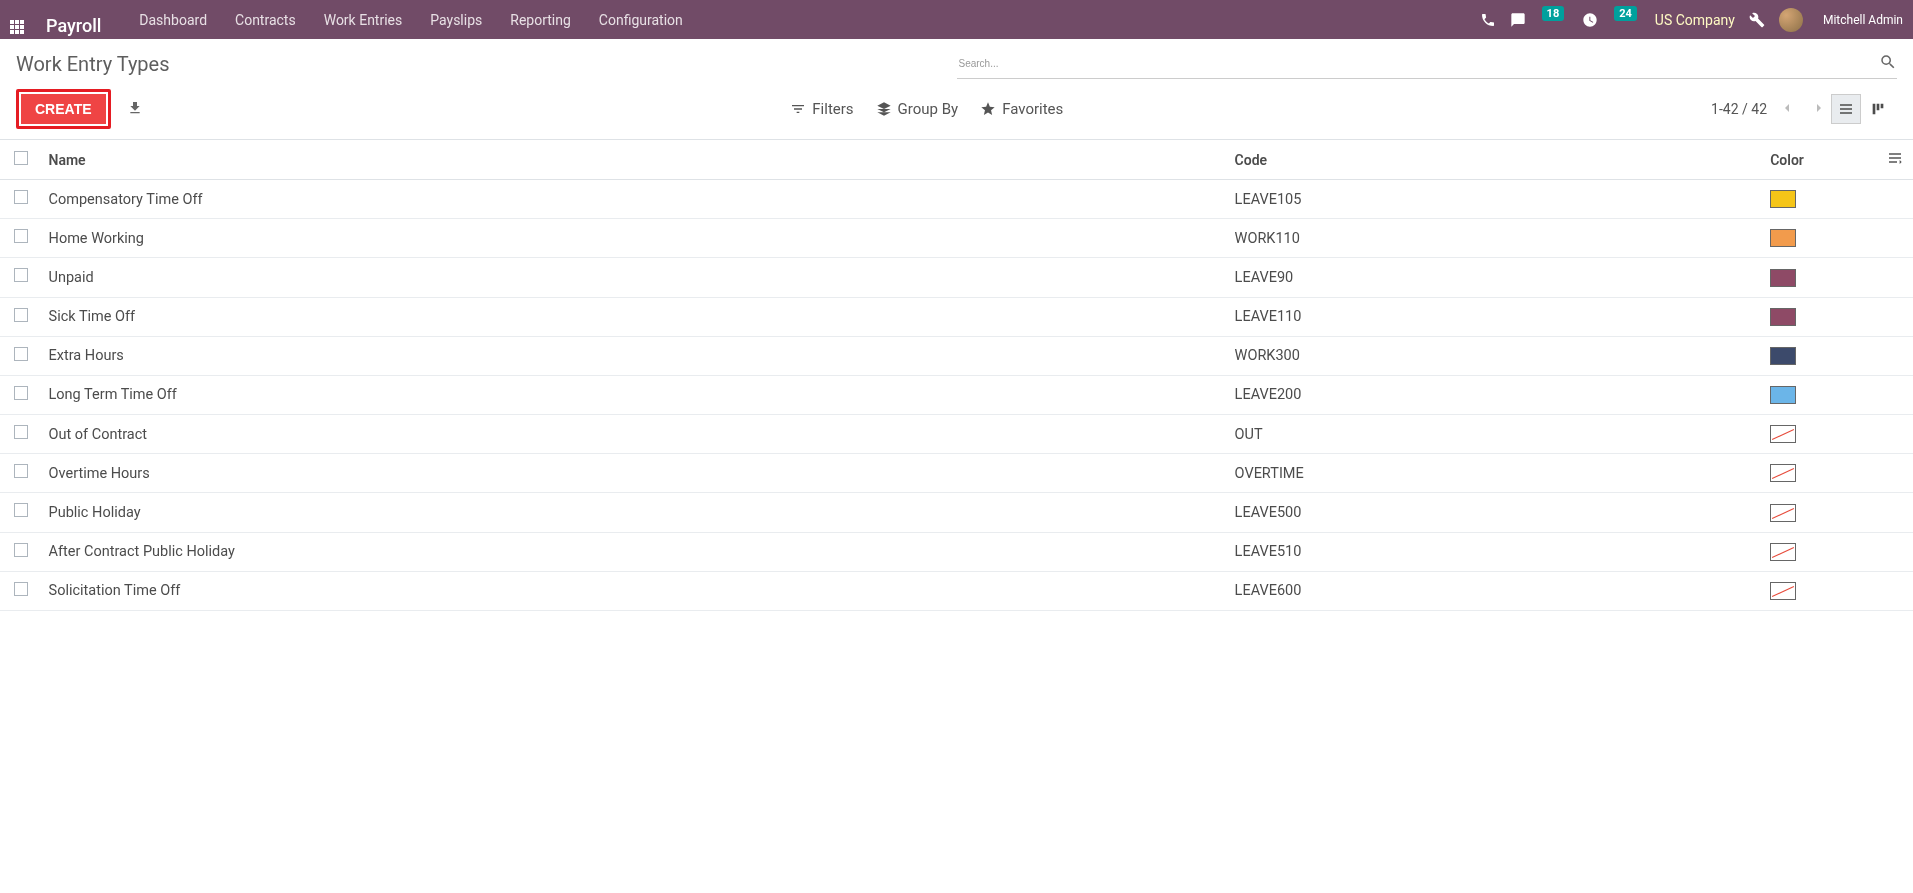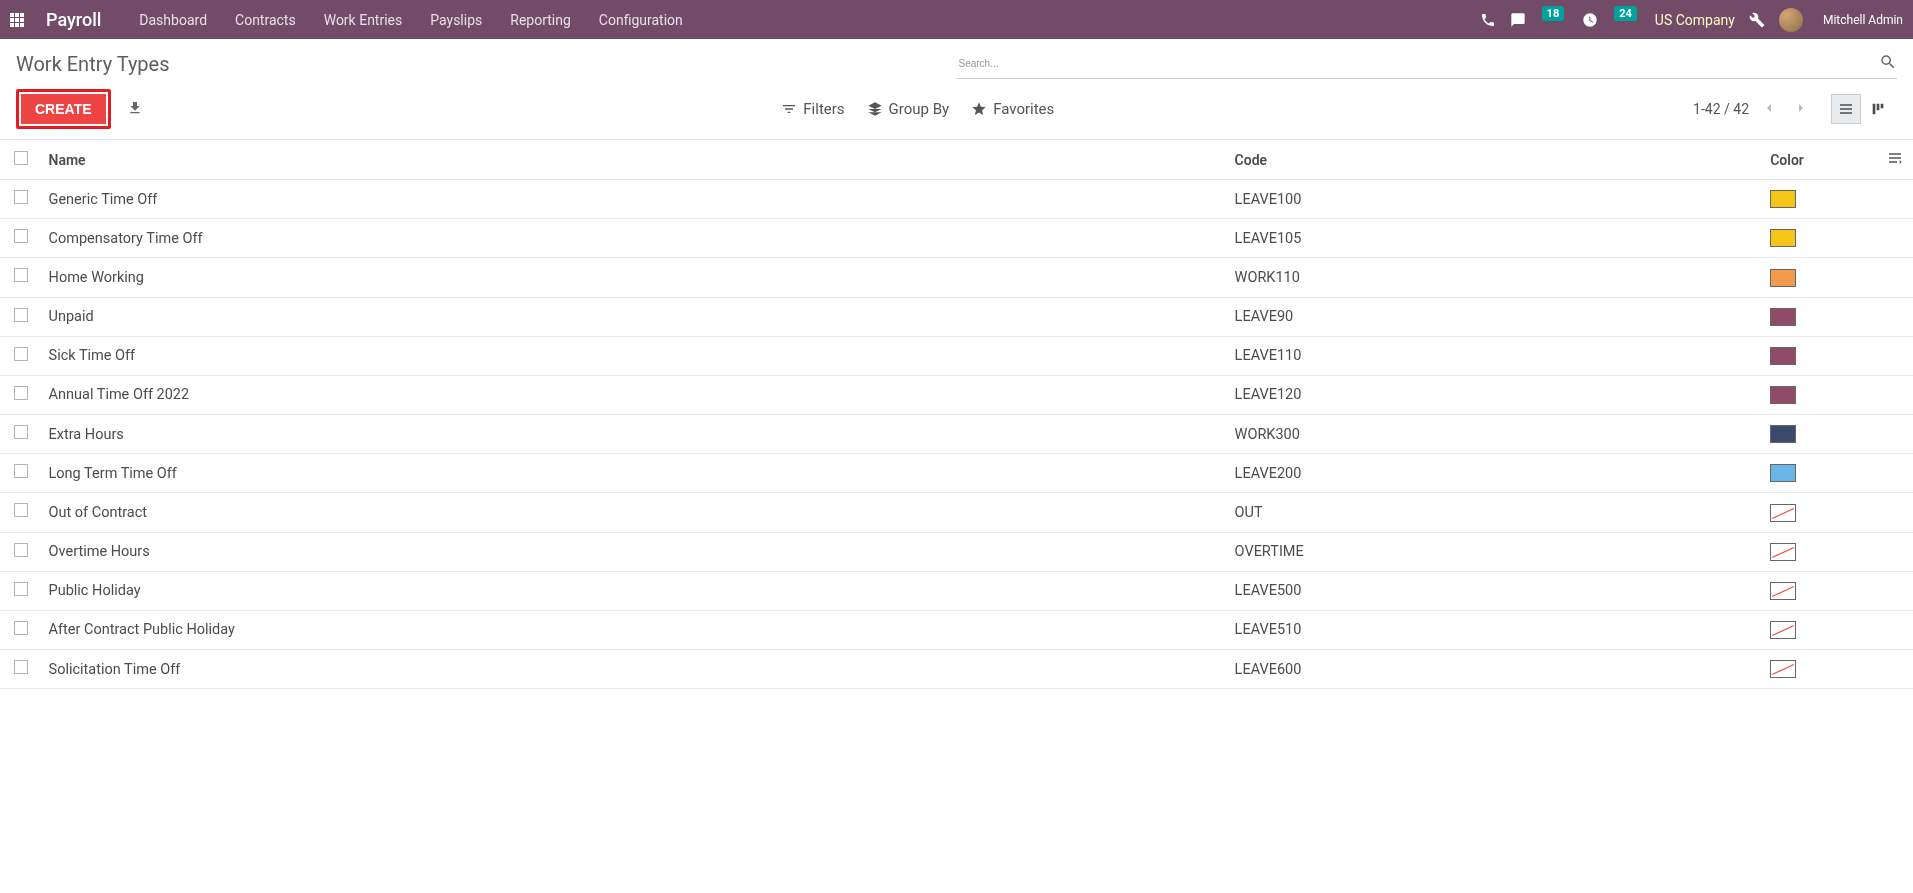--- a/index.html
+++ b/index.html
@@ -12,21 +12,21 @@
   }
   
   .navbar {
     background: #714b67;
     color: #fff;
     height: 39px;
     display: flex;
     align-items: center;
     padding: 0 10px;
   }
-  .navbar-left { display: flex; align-items: center; gap: 12px; }
+  .navbar-left { display: flex; align-items: flex-end; gap: 12px; }
   .apps-icon { width: 18px; height: 18px; cursor: pointer; display:flex; flex-wrap:wrap; gap:1px; align-content:center; }
   .apps-icon span { width:4px; height:4px; background:#fff; }
   .app-title { font-size: 18px; font-weight: 500; color:#fff; padding:0 6px; cursor:pointer; }
   .nav-menu { display:flex; gap:4px; margin-left:8px; }
   .nav-item { color:#e8e0e5; padding:8px 12px; cursor:pointer; font-size:14px; }
   .navbar-right { margin-left:auto; display:flex; align-items:center; gap:14px; }
   .systray-item { display:flex; align-items:center; gap:20px; color:#fff; cursor:pointer; position:relative; }
   .badge { background:#00a09d; color:#fff; font-size:11px; font-weight:bold; padding:1px 5px; border-radius:3px; position:relative; top:-6px; left:-4px; }
   .company-name { color:#fef9c3; font-size:14px; }
   .avatar { width:24px; height:24px; border-radius:50%; background: radial-gradient(circle at 30% 30%, #d4a574, #8b6f47); }
@@ -39,21 +39,21 @@
   .search-wrap { margin-left:auto; width:50%; border-bottom:1px solid #ccc; display:flex; align-items:center; padding:4px 0; }
   .search-input { flex:1; border:none; outline:none; font-size:10px; color:#0c4a6e; padding:4px 2px; background:transparent; }
   .search-input::placeholder { color:#999; }
   .search-icon { color:#666; cursor:pointer; }
 
   .cp-row2 { display:flex; align-items:center; margin-top:10px; padding-bottom:10px; }
   .cp-left { display:flex; align-items:center; gap:10px; }
   .create-highlight { border:3px solid #e51c23; padding:2px; border-radius:2px; }
   .btn-create { background:#ef4444; color:#fff; border:none; padding:7px 14px; font-size:14px; font-weight:600; cursor:pointer; }
   .btn-import { color:#666; cursor:pointer; margin-left:6px; }
-  .cp-right { margin-left:auto; display:flex; align-items:center; gap:18px; padding-right:4px; }
+  .cp-right { margin-left:auto; display:flex; align-items:center; padding-right:4px; }
   .search-options { display:flex; gap:22px; margin-left:auto; }
   .search-opt { display:flex; align-items:center; gap:6px; color:#555; cursor:pointer; font-size:15px; }
   .pager { display:flex; align-items:center; gap:8px; color:#555; font-size:14px; margin-left:auto; }
   .pager-nav { color:#bbb; cursor:pointer; padding:4px; }
   .view-switch { display:flex; gap:2px; }
   .view-btn { width:30px; height:30px; display:flex; align-items:center; justify-content:center; cursor:pointer; border:1px solid transparent; }
   .view-btn.active { background:#e9ecef; border-color:#ccc; }
 
   
   .table-wrap { height: calc(100vh - 140px); overflow-y:scroll; border-top:1px solid #dee2e6; }
@@ -222,27 +222,20 @@
             <svg class="icon" viewBox="0 0 24 24">
                 <path d="M3 17h12v2H3zM3 5h18v2H3zM3 11h18v2H3zM19 15l3 3-3 3M22 18h-6"></path>
               </svg>
           </span>
         </th>
       </tr>
     </thead>
     <tbody id="table-body">
         <tr>
           <td class="chk-cell"><span class="row-chk"></span></td>
-          <td>Generic Time Off</td>
-          <td>LEAVE100</td>
-          <td class="col-color"><span class="color-swatch" style="background: rgb(245, 197, 24);"></span></td>
-          <td class="col-opt"></td>
-        </tr>
-        <tr>
-          <td class="chk-cell"><span class="row-chk"></span></td>
           <td>Compensatory Time Off</td>
           <td>LEAVE105</td>
           <td class="col-color"><span class="color-swatch" style="background: rgb(245, 197, 24);"></span></td>
           <td class="col-opt"></td>
         </tr>
         <tr>
           <td class="chk-cell"><span class="row-chk"></span></td>
           <td>Home Working</td>
           <td>WORK110</td>
           <td class="col-color"><span class="color-swatch" style="background: rgb(242, 155, 76);"></span></td>
@@ -257,27 +250,20 @@
         </tr>
         <tr>
           <td class="chk-cell"><span class="row-chk"></span></td>
           <td>Sick Time Off</td>
           <td>LEAVE110</td>
           <td class="col-color"><span class="color-swatch" style="background: rgb(142, 74, 102);"></span></td>
           <td class="col-opt"></td>
         </tr>
         <tr>
           <td class="chk-cell"><span class="row-chk"></span></td>
-          <td>Annual Time Off 2022</td>
-          <td>LEAVE120</td>
-          <td class="col-color"><span class="color-swatch" style="background: rgb(142, 74, 102);"></span></td>
-          <td class="col-opt"></td>
-        </tr>
-        <tr>
-          <td class="chk-cell"><span class="row-chk"></span></td>
           <td>Extra Hours</td>
           <td>WORK300</td>
           <td class="col-color"><span class="color-swatch" style="background: rgb(60, 74, 107);"></span></td>
           <td class="col-opt"></td>
         </tr>
         <tr>
           <td class="chk-cell"><span class="row-chk"></span></td>
           <td>Long Term Time Off</td>
           <td>LEAVE200</td>
           <td class="col-color"><span class="color-swatch" style="background: rgb(107, 181, 232);"></span></td>

